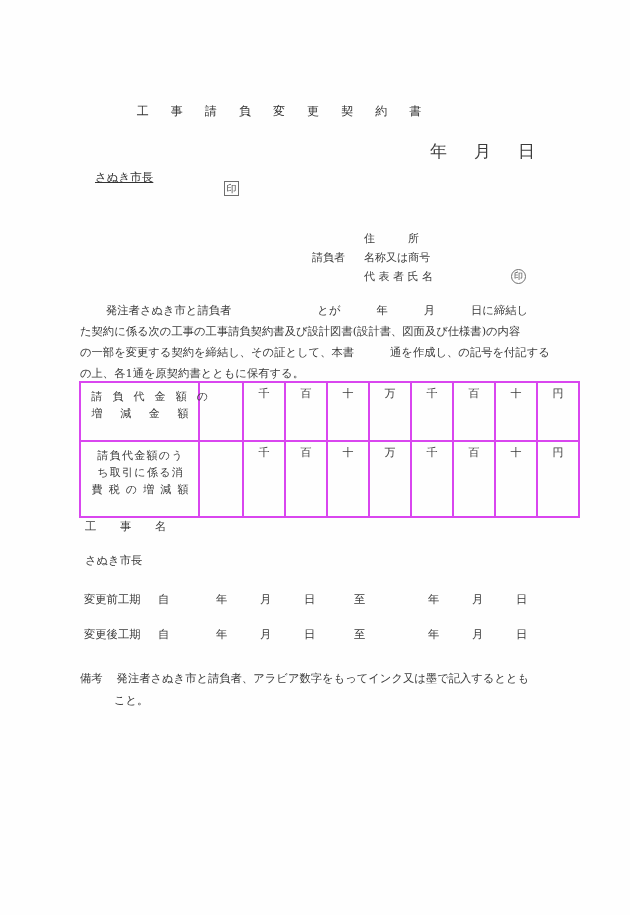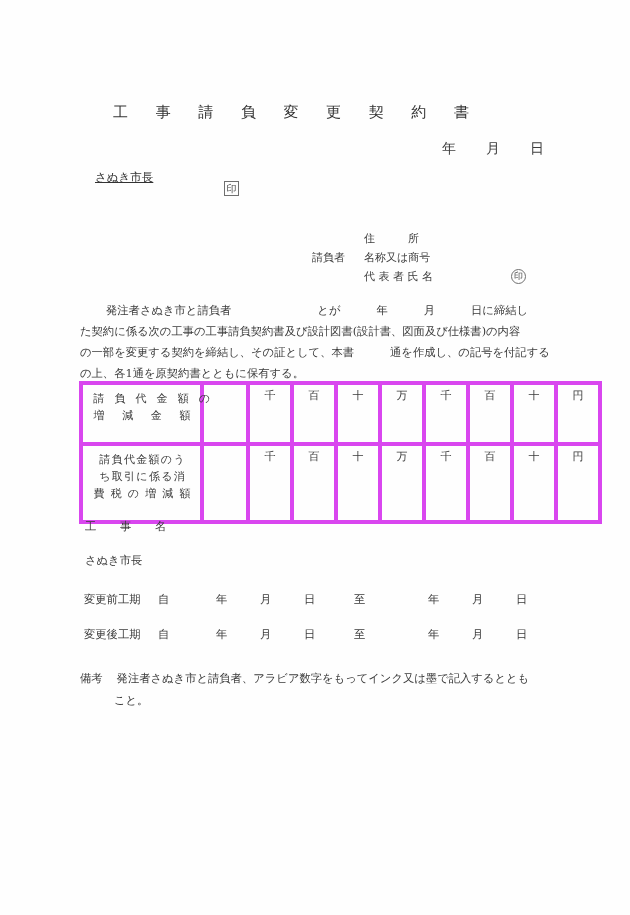--- a/index.html
+++ b/index.html
@@ -20,38 +20,37 @@
     position: absolute;
     left: 0; top: 0;
     width: 630px;
     height: 915px;
     background: #fefefe;
   }
 
   
   .doc-title {
     position: absolute;
-    left: 12px;
+    left: 0;
     top: 103px;
     width: 558px;
     text-align: center;
-    font-size: 15px;
+    font-size: 12px;
     letter-spacing: 0.42em;
     text-indent: 0.42em;
     color: #333;
   }
 
   
   .top-date {
     position: absolute;
     left: 430px;
     top: 140px;
-    font-size: 14px;
+    font-size: 17px;
     color: #3c3c3c;
-    margin-left: 12px;
   }
   .top-date .ch { display: inline-block; width: 44px; }
   .top-date .ch.last { width: auto; }
 
   
   .mayor-name {
     position: absolute;
     left: 95px;
     top: 170px;
     font-size: 11.5px;
@@ -127,21 +126,21 @@
   
   .amount-table {
     position: absolute;
     left: 79px;
     top: 381px;
     border-collapse: collapse;
     table-layout: fixed;
     width: 473px;
   }
   .amount-table td {
-    border: 4px solid #d946ef;
+    border: 2px solid #d946ef;
     padding: 0;
     font-size: 11px;
     color: #3a3a3a;
     vertical-align: top;
   }
   .amount-table .lbl {
     width: 104px;
     padding: 5px 6px 5px 7px;
     line-height: 17px;
     text-align: center;

